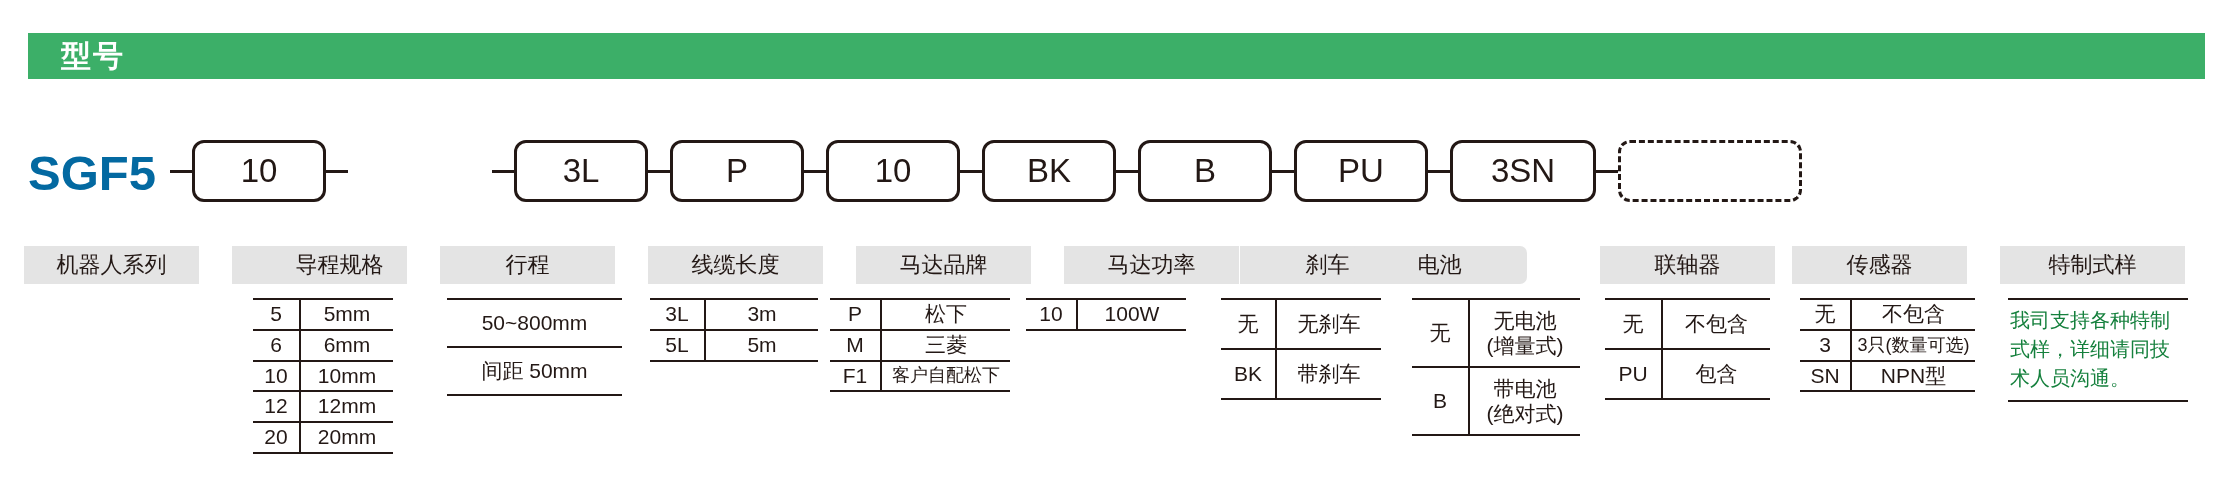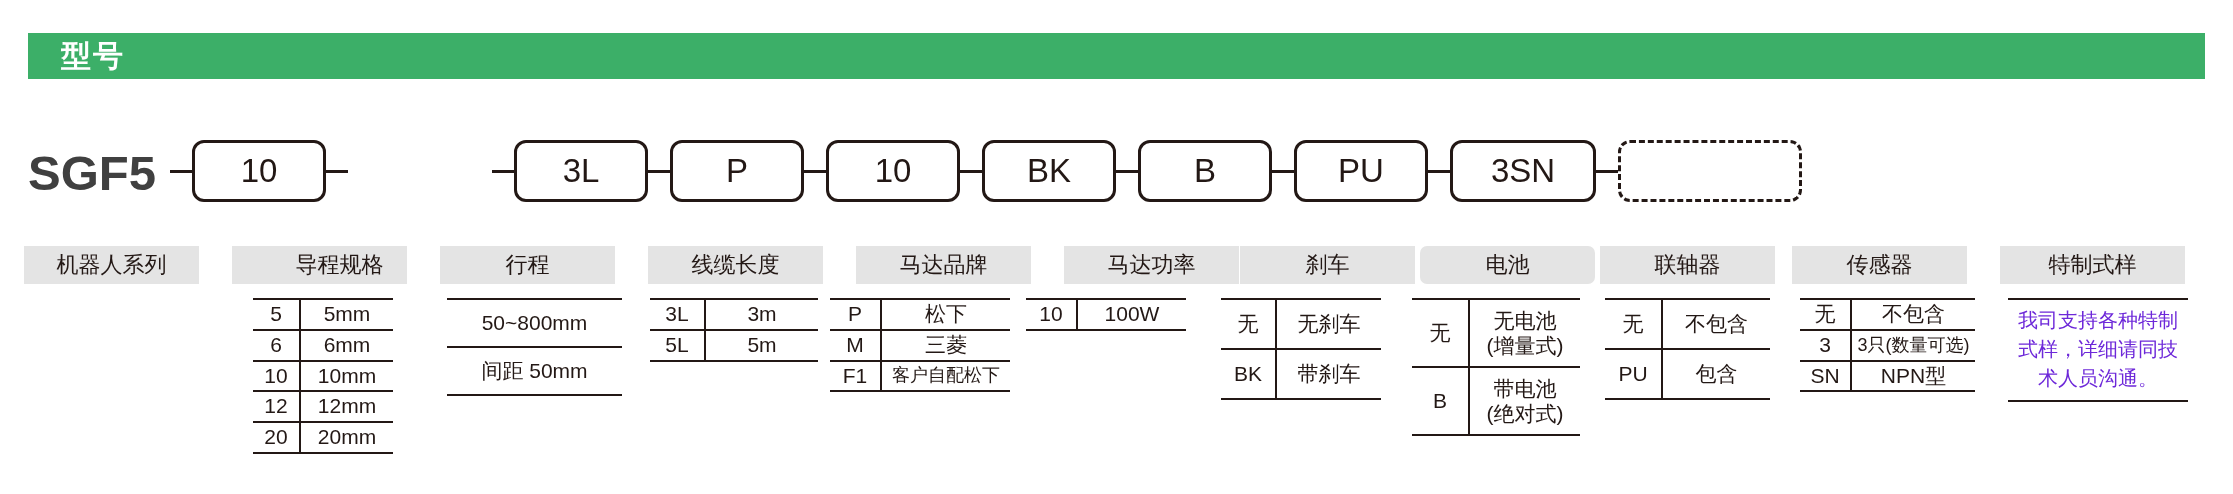--- a/index.html
+++ b/index.html
@@ -33,21 +33,21 @@
     position:absolute;
     left:0;top:140px;
     width:2233px;height:68px;
   }
   .prefix{
     position:absolute;
     top:2px;
     font-size:49px;
     font-weight:bold;
     letter-spacing:0px;
-    color:#404040;
+    color:#0369a1;
     line-height:62px;
   }
   .code-box{
     position:absolute;
     top:0;
     height:62px;
     border:3px solid #231815;
     border-radius:12px;
     display:flex;align-items:center;justify-content:center;
     font-size:33px;
@@ -99,24 +99,24 @@
   .opt-table tr td{border-bottom-width:0;}
   .opt-table tr:last-child td{border-bottom:2px solid #231815;}
   .opt-table td.sml{font-size:18px;}
   .opt-table td.two-line{white-space:normal;line-height:1.2;}
   .note-table{
     position:absolute;
     border-top:2px solid #231815;
     border-bottom:2px solid #231815;
     font-size:20px;
     line-height:1.45;
-    color:#6d28d9;
+    color:#15803d;
     box-sizing:border-box;
     padding:6px 2px 7px 2px;
-    text-align:center;
+    text-align:left;
   }
 </style>
 </head>
 <body>
 
 <div class="section-header">
   <span class="title">型号</span>
 </div>
 
 <div class="code-row">
@@ -152,21 +152,21 @@
   <div class="code-box dashed" style="left:1618px;width:184px;"></div>
 </div>
 
 <div class="cat-head" style="left:24px;  top:246px; width:175px;">机器人系列</div>
 <div class="cat-head" style="left:232px; top:246px; width:175px;padding-left:40px;">导程规格</div>
 <div class="cat-head" style="left:440px; top:246px; width:175px;">行程</div>
 <div class="cat-head" style="left:648px; top:246px; width:175px;">线缆长度</div>
 <div class="cat-head" style="left:856px; top:246px; width:175px;">马达品牌</div>
 <div class="cat-head" style="left:1064px;top:246px; width:175px;">马达功率</div>
 <div class="cat-head" style="left:1240px;top:246px; width:175px;">刹车</div>
-<div class="cat-head" style="left:1420px;top:246px; width:175px;border-radius:7px;">电池</div>
+<div class="cat-head" style="left:1352px;top:246px; width:175px;border-radius:7px;">电池</div>
 <div class="cat-head" style="left:1600px;top:246px; width:175px;">联轴器</div>
 <div class="cat-head" style="left:1792px;top:246px; width:175px;">传感器</div>
 <div class="cat-head" style="left:2000px;top:246px; width:185px;">特制式样</div>
 
 <table class="opt-table" style="left:253px;top:298px;width:140px;">
   <tbody>
     <tr>
       <td class="code-col" style="width:44px;">5</td>
       <td>5mm</td>
     </tr>

